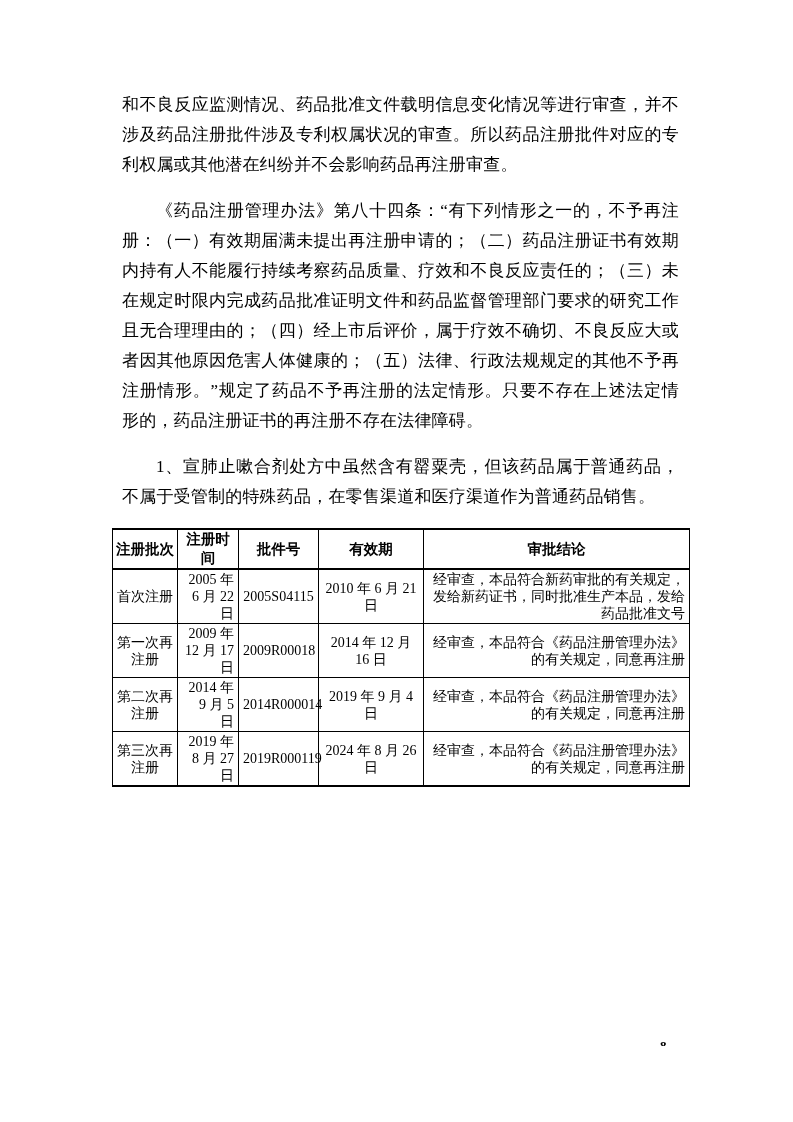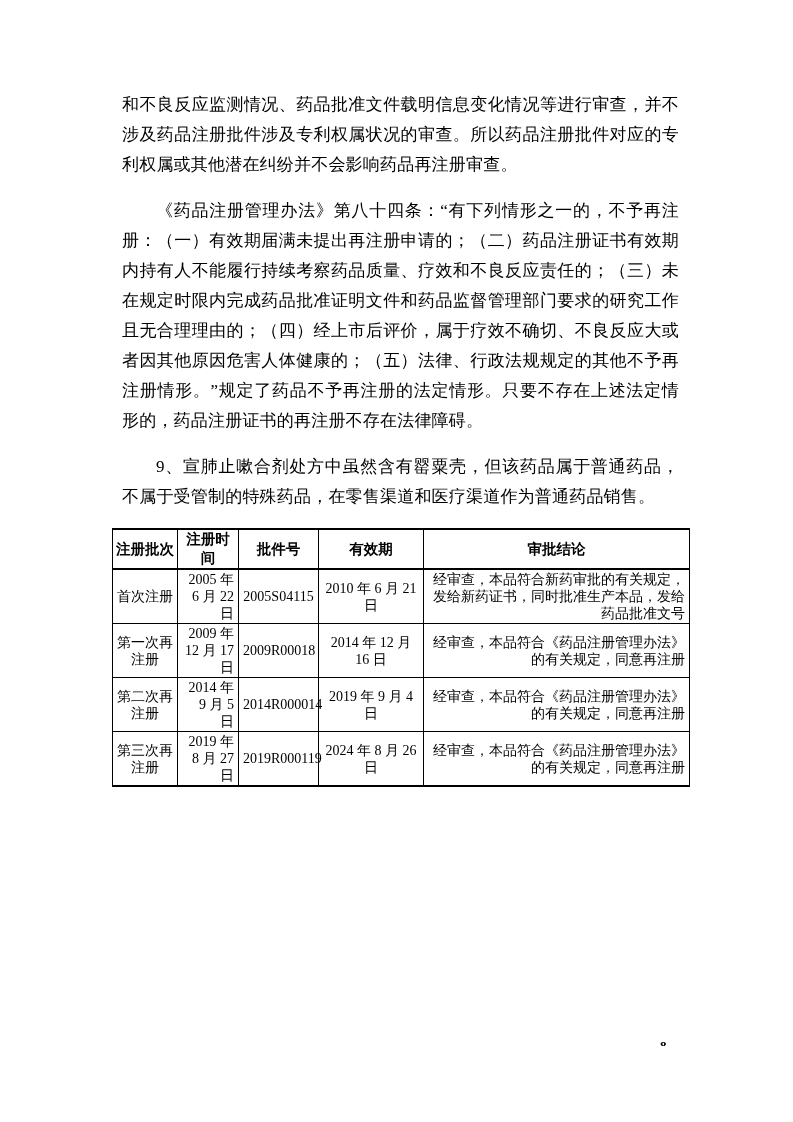--- a/index.html
+++ b/index.html
@@ -77,21 +77,21 @@
   }
 </style>
 </head>
 <body>
 
 <div class="page">
   <div class="content">
 
     <p class="para">和不良反应监测情况、药品批准文件载明信息变化情况等进行审查，并不涉及药品注册批件涉及专利权属状况的审查。所以药品注册批件对应的专利权属或其他潜在纠纷并不会影响药品再注册审查。</p>
     <p class="para indent">《药品注册管理办法》第八十四条：“有下列情形之一的，不予再注册：（一）有效期届满未提出再注册申请的；（二）药品注册证书有效期内持有人不能履行持续考察药品质量、疗效和不良反应责任的；（三）未在规定时限内完成药品批准证明文件和药品监督管理部门要求的研究工作且无合理理由的；（四）经上市后评价，属于疗效不确切、不良反应大或者因其他原因危害人体健康的；（五）法律、行政法规规定的其他不予再注册情形。”规定了药品不予再注册的法定情形。只要不存在上述法定情形的，药品注册证书的再注册不存在法律障碍。</p>
-    <p class="para indent">9、宣肺止嗽合剂处方中虽然含有罂粟壳，但该药品属于普通药品，不属于受管制的特殊药品，在零售渠道和医疗渠道作为普通药品销售。</p>
+    <p class="para indent">1、宣肺止嗽合剂处方中虽然含有罂粟壳，但该药品属于普通药品，不属于受管制的特殊药品，在零售渠道和医疗渠道作为普通药品销售。</p>
 
     <table class="reg-table">
       <colgroup>
         <col style="width:65px">
         <col style="width:61px">
         <col style="width:80px">
         <col style="width:105px">
         <col style="width:266px">
       </colgroup>
       <thead>

